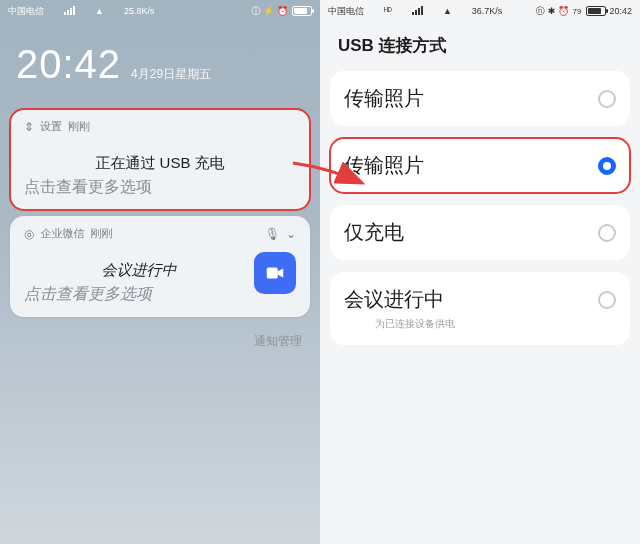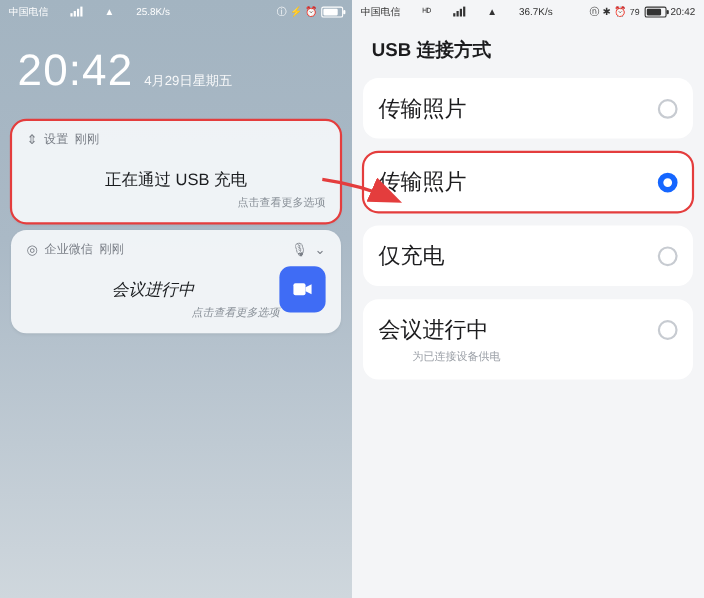--- a/index.html
+++ b/index.html
@@ -64,21 +64,21 @@
     box-shadow: 0 1px 3px rgba(0,0,0,.06);
   }
   .card.hl { outline:2px solid #e43d3d; outline-offset:-1px; }
   .card-head {
     display:flex; align-items:center; gap:6px;
     font-size:11px; color:#7a7f87;
   }
   .card-head .spacer{flex:1}
   .head-icon { font-size:12px; color:#7a7f87; }
   .card-title { margin-top:20px; font-size:15px; color:#1b1d20; font-weight:500;text-align:center;}
-  .card-sub { margin-top:4px; font-size:10px; color:#888f97;text-align:right;}
+  .card-sub { margin-top:4px; font-size:16px; color:#888f97;}
   .card-row { display:flex; align-items:center; }
   .card-row .txt { flex:1;font-style:italic; }
   .app-square {
     width:42px; height:42px; border-radius:10px;
     background:#3f6cf5; display:flex; align-items:center; justify-content:center;
     color:#fff; font-size:20px;
   }
   .notif-manage {
     text-align:right; font-size:12px; color:#8b929a;
     padding: 10px 18px 0 0;
@@ -177,20 +177,21 @@
       </div>
       <div class="app-square">
         <svg width="22" height="22" viewBox="0 0 24 24" fill="none">
             <rect x="3" y="6" width="12" height="12" rx="2" fill="#fff"></rect>
             <path d="M15 10 L21 7 V17 L15 14 Z" fill="#fff"></path>
           </svg>
       </div>
     </div>
   </div>
 
+  <div class="notif-manage">通知管理</div>
 </div>
 
 <div class="phone right">
   <div class="statusbar">
     <div class="sb-left">
       <span>中国电信</span>
       <span>ᴴᴰ</span>
       <span class="sig"><span class="sig-bars">
             <span></span>
             <span></span>

